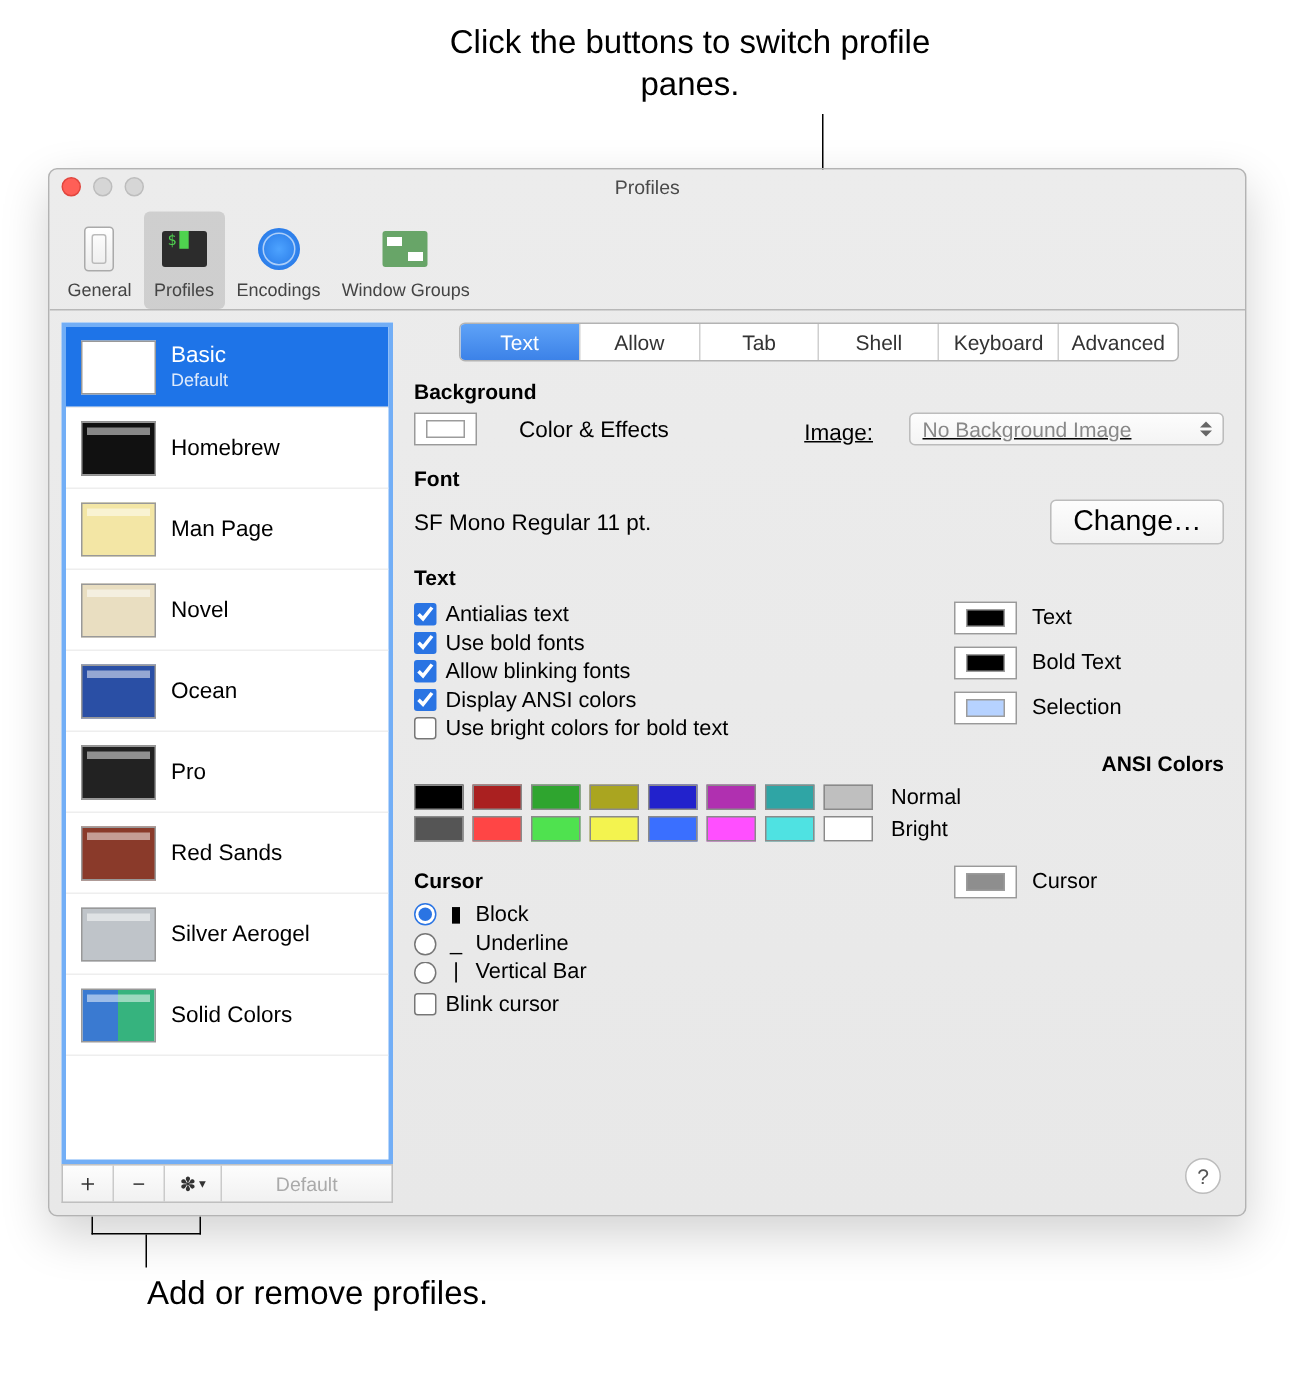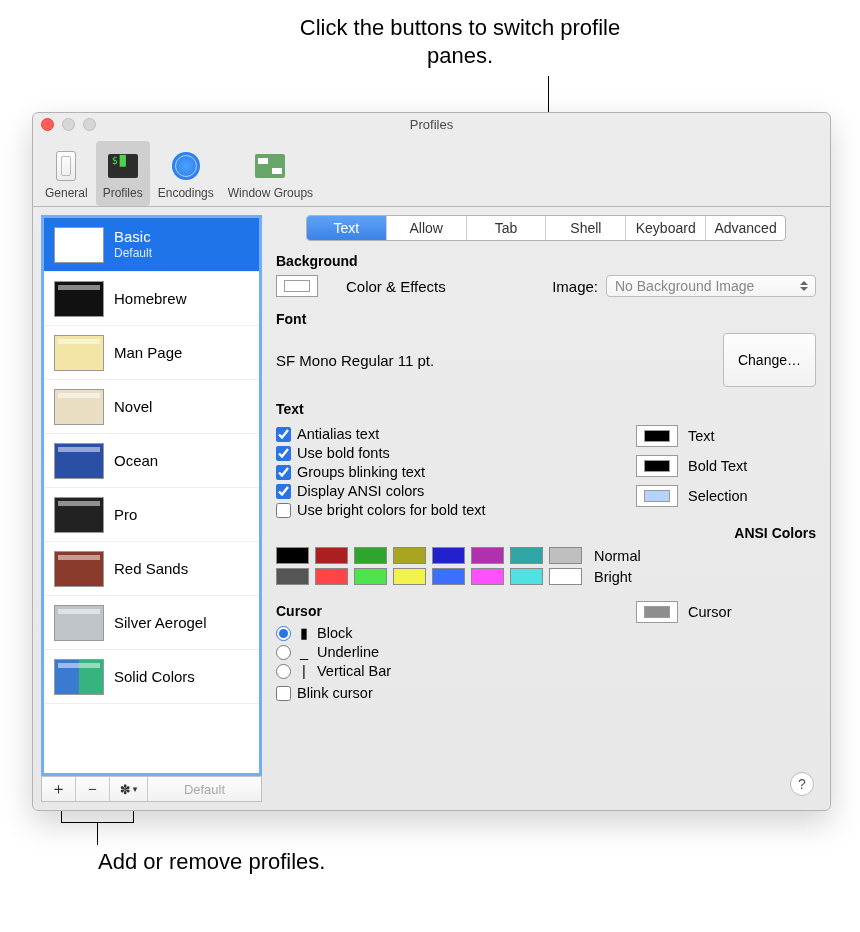--- a/index.html
+++ b/index.html
@@ -235,32 +235,32 @@
     content: "";
     position: absolute; right: 7px; bottom: 5px;
     width: 0; height: 0;
     border-left: 4px solid transparent;
     border-right: 4px solid transparent;
     border-top: 4px solid #666;
   }
   .push-btn {
     border: 1px solid #bcbcbc;
     border-radius: 4px;
-    padding: 18px 14px;
-    font-size: 14px;
+    padding: 3px 14px;
+    font-size: 19px;
     background: linear-gradient(#fdfdfd,#f2f2f2);
   }
 
   .bg-row { display:flex; align-items:center; gap:18px; margin-bottom: 14px; }
-  .bg-row .image-field { display:flex; align-items:center; gap:8px; margin-left:auto; }
+  .bg-row .image-field { display:flex; align-items:flex-end; gap:24px; margin-left:auto;text-decoration:underline; }
 
   .font-row { display:flex; align-items:center; margin-bottom:14px; }
   .font-row .fval { flex:1; font-size:15px; }
 
-  .check-row { display:flex; align-items:flex-end; gap:6px; margin: 3px 0; font-size:14.5px;}
+  .check-row { display:flex; align-items:flex-start; gap:6px; margin: 3px 0; font-size:14.5px;}
   .check-row input[type=checkbox] { width:15px; height:15px; accent-color:#2a74e3;}
 
   .text-section { display:flex; }
   .text-left { flex: 1; }
   .text-right { width: 180px; display:flex; flex-direction:column; gap:8px; padding-top:2px;}
   .swatch-row { display:flex; align-items:center; gap:10px; font-size:14.5px;}
   .swatch {
     width: 42px; height: 22px;
     border: 1px solid #9a9a9a;
     display:inline-flex; align-items:center; justify-content:center;
@@ -489,21 +489,21 @@
             <div class="check-row">
               <input type="checkbox" checked="" style="">
   <span>Antialias text</span>
             </div>
             <div class="check-row">
               <input type="checkbox" checked="" style="">
   <span>Use bold fonts</span>
             </div>
             <div class="check-row">
               <input type="checkbox" checked="" style="">
-  <span>Groups blinking text</span>
+  <span>Allow blinking fonts</span>
             </div>
             <div class="check-row">
               <input type="checkbox" checked="" style="">
   <span>Display ANSI colors</span>
             </div>
             <div class="check-row">
               <input type="checkbox" style="">
   <span>Use bright colors for bold text</span>
             </div>
           </div>

